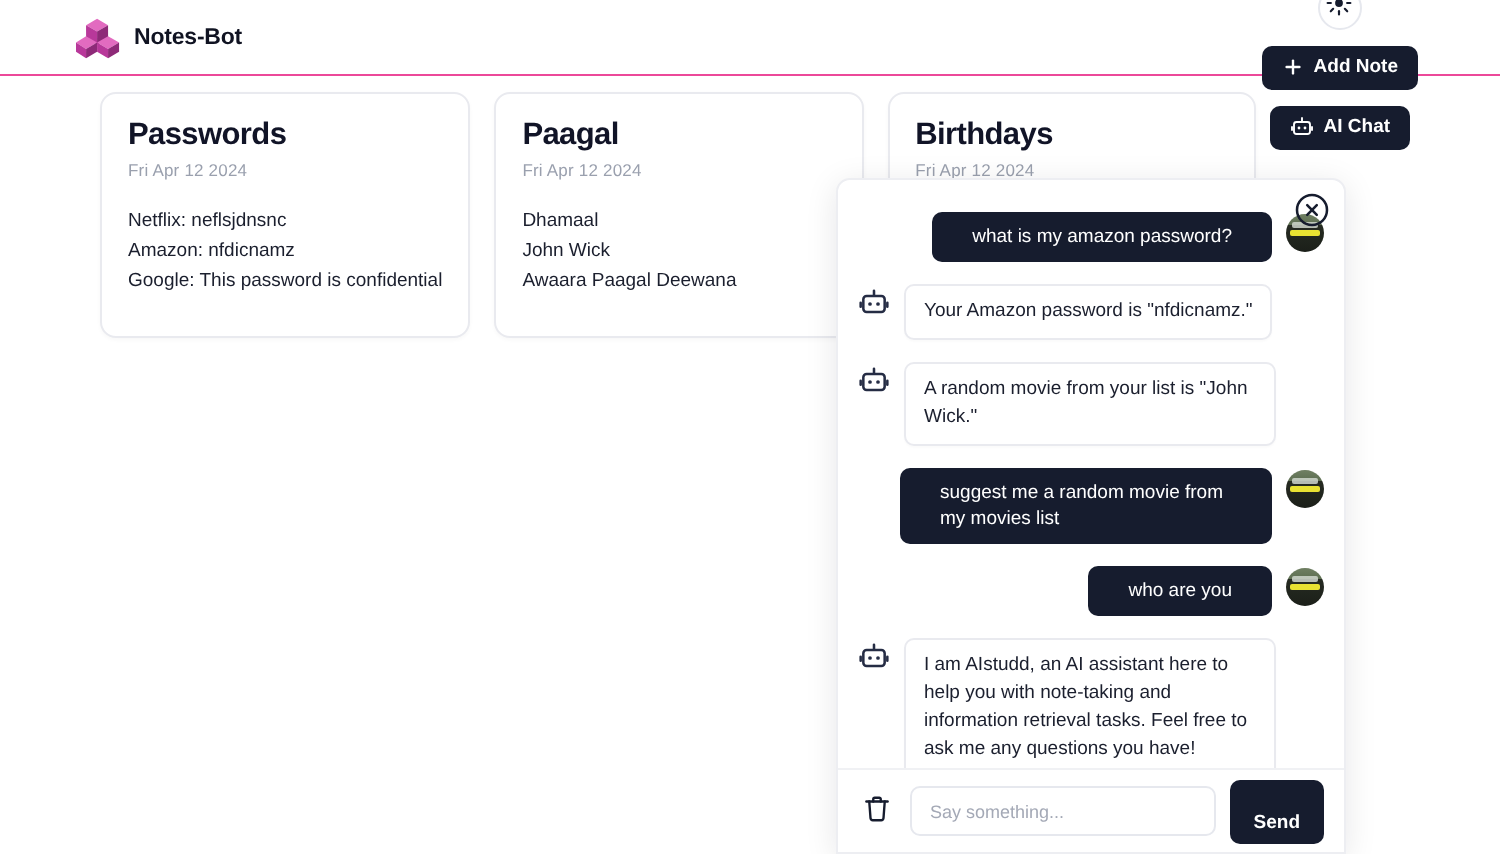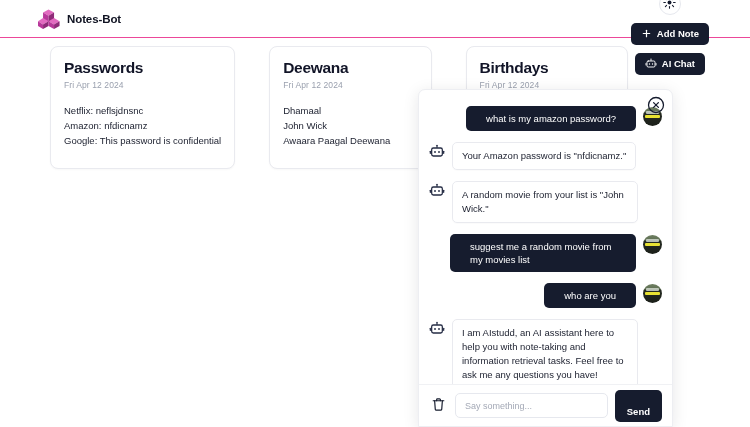--- a/index.html
+++ b/index.html
@@ -55,21 +55,21 @@
     border: none; border-radius: 5px;
     padding: 0 10px;
     font-family: "Liberation Sans", sans-serif;
     font-size: 9.5px; font-weight: bold; cursor: pointer; white-space: nowrap;
   }
   .btn-dark svg { display: block; }
 
   
   .notes {
     position: absolute; top: 38px; left: 0; width: 666px;
-    display: flex; gap: 34px; padding: 8px 38px 0 50px;
+    display: flex; gap: 12px; padding: 8px 38px 0 50px;
   }
   .note-card {
     background: #ffffff;
     border: 1px solid #e9eaef;
     border-radius: 8px;
     padding: 12px 13px 20px 13px;
     width: 212px; min-height: 112px;
     box-shadow: 0 1px 2px rgba(16,19,34,0.03);
   }
   .note-title {
@@ -235,21 +235,21 @@
       <div class="note-title">Passwords</div>
       <div class="note-date">Fri Apr 12 2024</div>
       <div class="note-lines">
         <div class="note-line">Netflix: neflsjdnsnc</div>
         <div class="note-line">Amazon: nfdicnamz</div>
         <div class="note-line">Google: This password is confidential</div>
       </div>
     </div>
 
     <div class="note-card">
-      <div class="note-title">Deewana</div>
+      <div class="note-title">Paagal</div>
       <div class="note-date">Fri Apr 12 2024</div>
       <div class="note-lines">
         <div class="note-line">Dhamaal</div>
         <div class="note-line">John Wick</div>
         <div class="note-line">Awaara Paagal Deewana</div>
       </div>
     </div>
 
     <div class="note-card">
       <div class="note-title">Birthdays</div>

